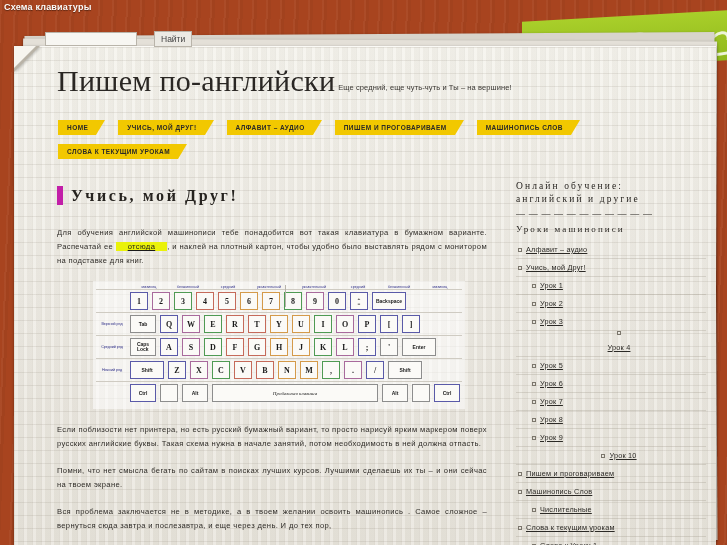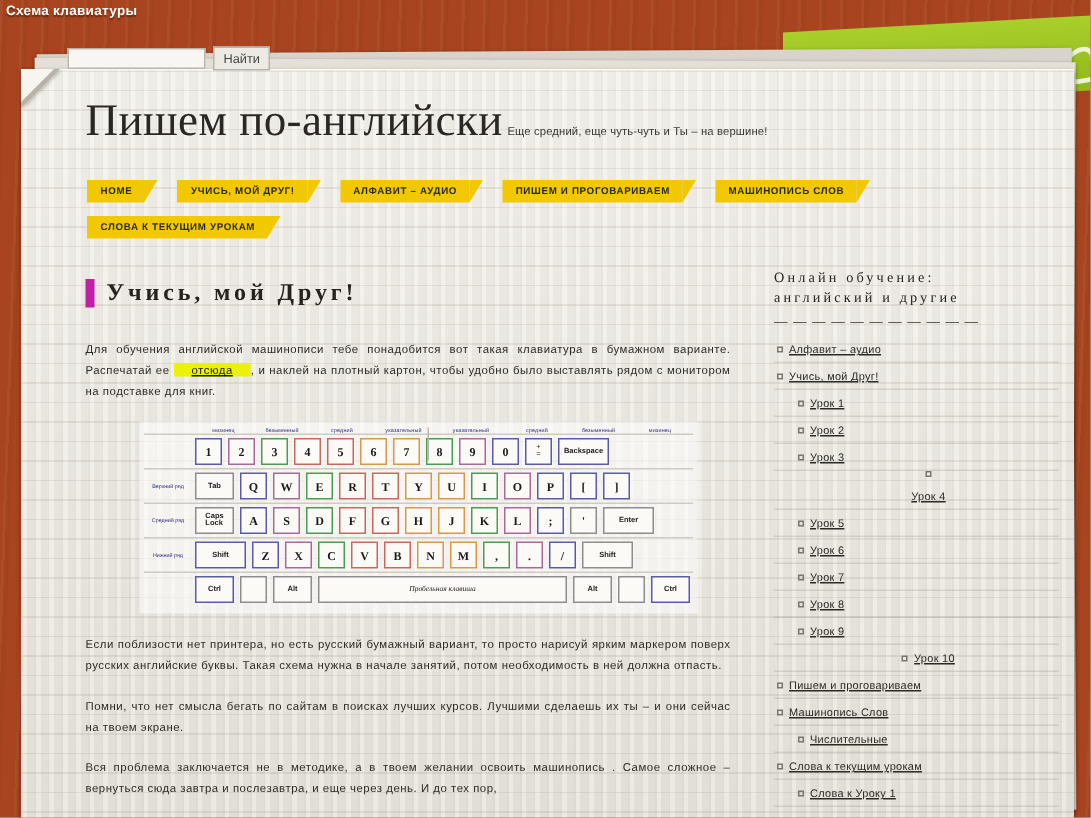--- a/index.html
+++ b/index.html
@@ -61,21 +61,21 @@
   }
 
   
   .top-title {
     position:absolute; left:4px; top:2px; z-index:40;
     color:#fdfcfa; font-size:9px; font-weight:bold;
     letter-spacing:.2px; text-shadow:0 1px 1px rgba(0,0,0,.45);
   }
 
   
-  .search-wrap { position:absolute; left:45px; top:31px; z-index:30; display:flex; align-items:center; gap:5px;}
+  .search-wrap { position:absolute; left:45px; top:31px; z-index:30; display:flex; align-items:center; gap:17px;}
   .search-input {
     width:92px; height:14px; border:1px solid #b9b4aa; background:#f7f6f2;
     font-size:8px; font-family:"Liberation Sans", sans-serif; padding:0 3px; color:#333;
   }
   .search-btn {
     height:16px; padding:0 6px; border:1px solid #b9b4aa; background:#eceae4;
     font-size:8.5px; color:#444; font-family:"Liberation Sans", sans-serif; cursor:pointer;
   }
 
   
@@ -343,20 +343,21 @@
   <p class="para">Помни, что нет смысла бегать по сайтам в поисках   лучших курсов. Лучшими сделаешь их ты – и они сейчас на твоем экране.</p>
   <p class="para">Вся проблема заключается не в методике, а в твоем желании       освоить машинопись . Самое сложное – вернуться сюда завтра и послезавтра, и еще через день. И до тех пор,</p>
 </main>
 
 <aside class="sidebar">
   <div class="sb-title">
     <div>Онлайн обучение:</div>
     <div>английский и другие</div>
   </div>
   <div class="sb-sep">— — — — — — — — — — —</div>
+  <div class="sb-sub">Уроки машинописи</div>
   <ul class="sb-list" id="sidebar-list">
       <li>
         <a class="sb-link" href="#">
           <span class="bullet"></span>
           <span>Алфавит – аудио</span>
         </a>
       </li>
       <li>
         <a class="sb-link" href="#">
           <span class="bullet"></span>

